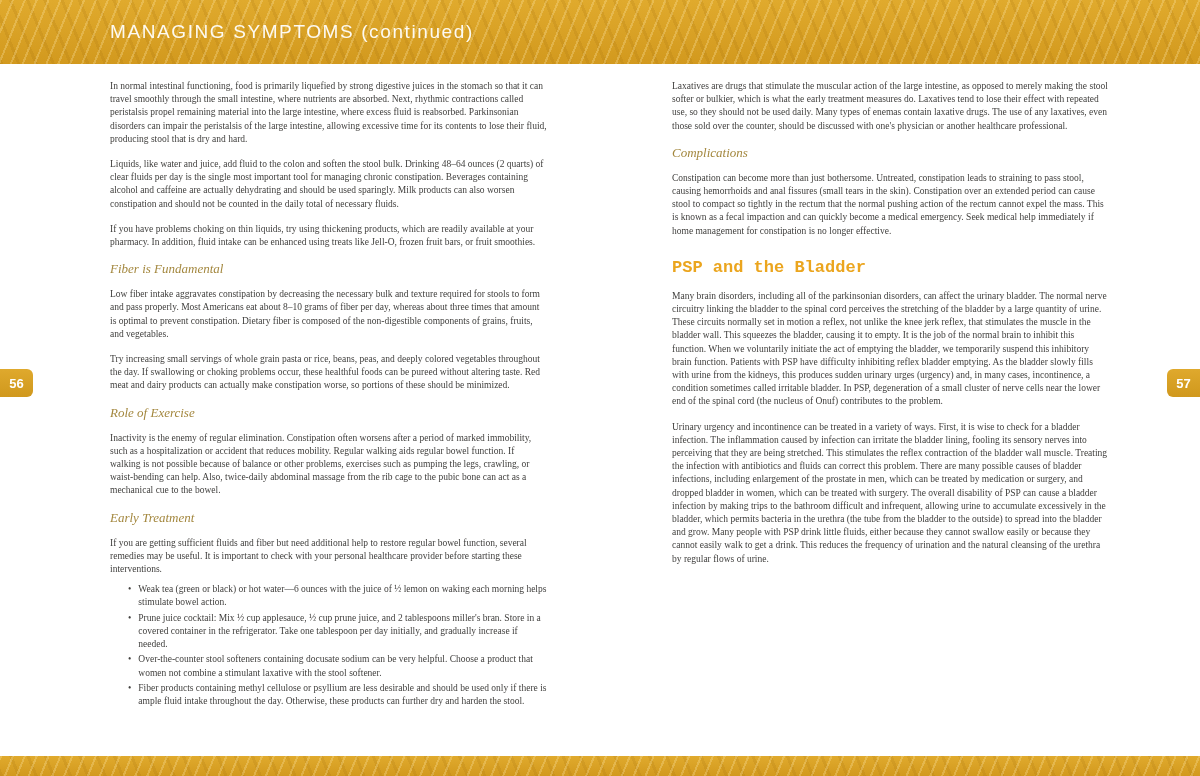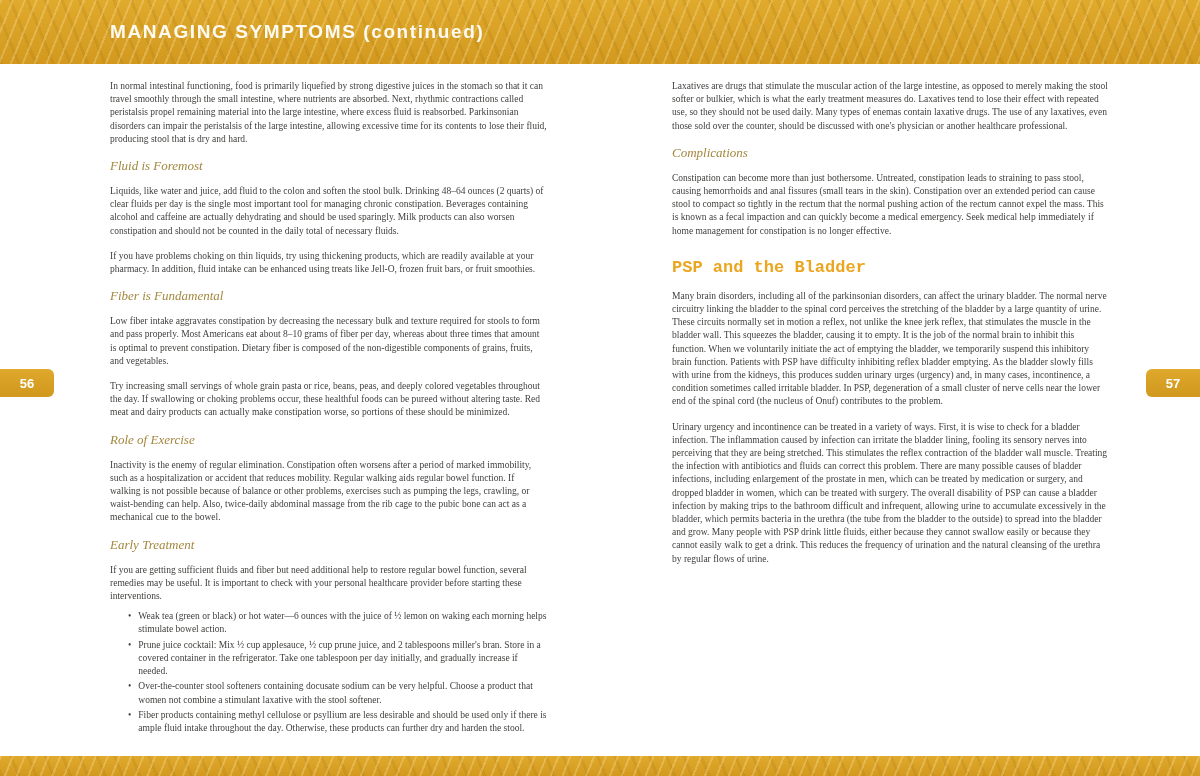--- a/index.html
+++ b/index.html
@@ -21,26 +21,26 @@
       linear-gradient(180deg,#e0aa2d 0%, #d2991e 100%);
   }
   .band-top{top:0;height:64px;}
   .band-bottom{bottom:0;height:20px;}
 
   .header-title{
     position:absolute;left:110px;top:0;height:64px;margin:0;
     display:flex;align-items:center;
     color:#fdfaf2;
     font-family:"Liberation Sans", sans-serif;
-    font-weight:700;font-size:19px;letter-spacing:1.6px;
+    font-weight:400;font-size:19px;letter-spacing:1.6px;
   }
 
   
   .page-tab{
-    position:absolute;top:369px;width:54px;height:28px;
+    position:absolute;top:369px;width:33px;height:28px;
     background:linear-gradient(180deg,#dfa92d,#d0981d);
     color:#fff;font-family:"Liberation Sans", sans-serif;
     font-weight:700;font-size:13px;
     display:flex;align-items:center;justify-content:center;
   }
   .tab-left{left:0;border-radius:0 6px 6px 0;}
   .tab-right{right:0;border-radius:6px 0 0 6px;}
 
   
   .col{
@@ -83,21 +83,20 @@
 
 <div class="spread">
 
   <div class="band band-top">
     <h1 class="header-title">MANAGING SYMPTOMS (continued)</h1>
   </div>
 
   <div class="col col-left">
     <p class="body">In normal intestinal functioning, food is primarily liquefied by strong digestive juices in the stomach so that it can travel smoothly through the small intestine, where nutrients are absorbed. Next, rhythmic contractions called peristalsis propel remaining material into the large intestine, where excess fluid is reabsorbed. Parkinsonian disorders can impair the peristalsis of the large intestine, allowing excessive time for its contents to lose their fluid, producing stool that is dry and hard.</p>
 
-    <h3 class="subhead">Fluid is Foremost</h3>
     <p class="body">Liquids, like water and juice, add fluid to the colon and soften the stool bulk. Drinking 48–64 ounces (2 quarts) of clear fluids per day is the single most important tool for managing chronic constipation. Beverages containing alcohol and caffeine are actually dehydrating and should be used sparingly. Milk products can also worsen constipation and should not be counted in the daily total of necessary fluids.</p>
     <p class="body">If you have problems choking on thin liquids, try using thickening products, which are readily available at your pharmacy. In addition, fluid intake can be enhanced using treats like Jell-O, frozen fruit bars, or fruit smoothies.</p>
 
     <h3 class="subhead">Fiber is Fundamental</h3>
     <p class="body">Low fiber intake aggravates constipation by decreasing the necessary bulk and texture required for stools to form and pass properly. Most Americans eat about 8–10 grams of fiber per day, whereas about three times that amount is optimal to prevent constipation. Dietary fiber is composed of the non-digestible components of grains, fruits, and vegetables.</p>
     <p class="body">Try increasing small servings of whole grain pasta or rice, beans, peas, and deeply colored vegetables throughout the day. If swallowing or choking problems occur, these healthful foods can be pureed without altering taste. Red meat and dairy products can actually make constipation worse, so portions of these should be minimized.</p>
 
     <h3 class="subhead">Role of Exercise</h3>
     <p class="body">Inactivity is the enemy of regular elimination. Constipation often worsens after a period of marked immobility, such as a hospitalization or accident that reduces mobility. Regular walking aids regular bowel function. If walking is not possible because of balance or other problems, exercises such as pumping the legs, crawling, or waist-bending can help. Also, twice-daily abdominal massage from the rib cage to the pubic bone can act as a mechanical cue to the bowel.</p>
 

